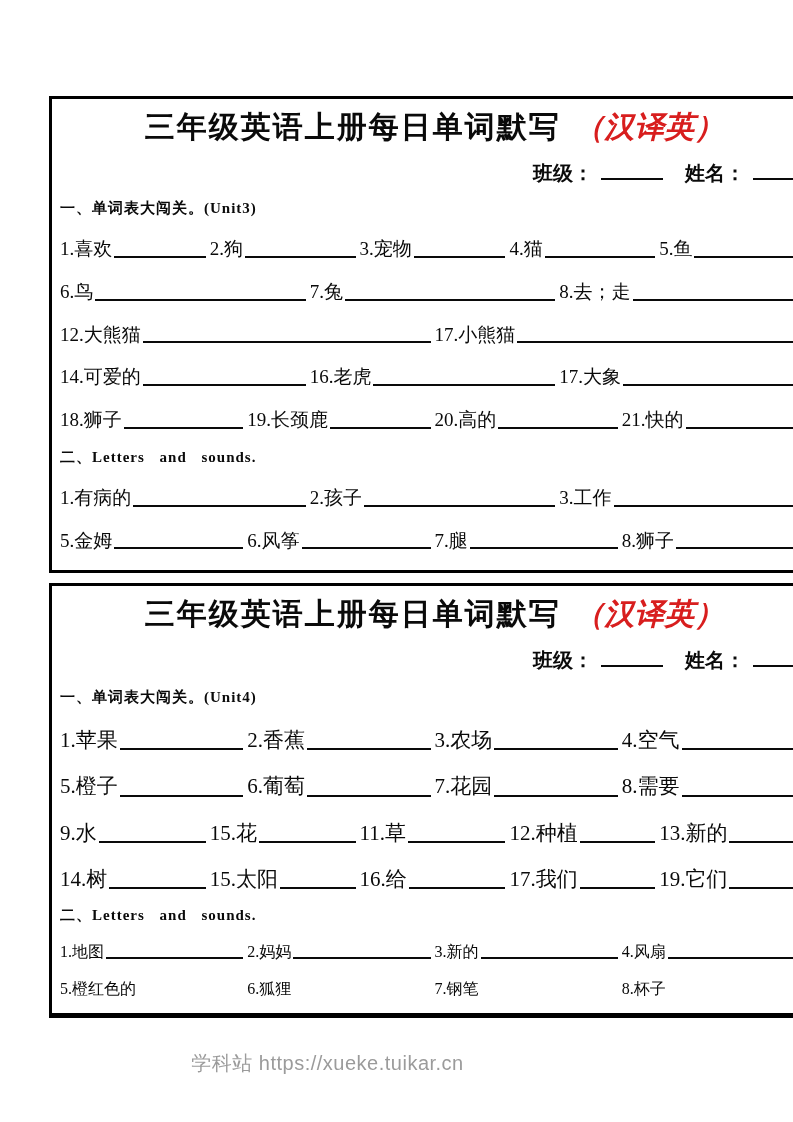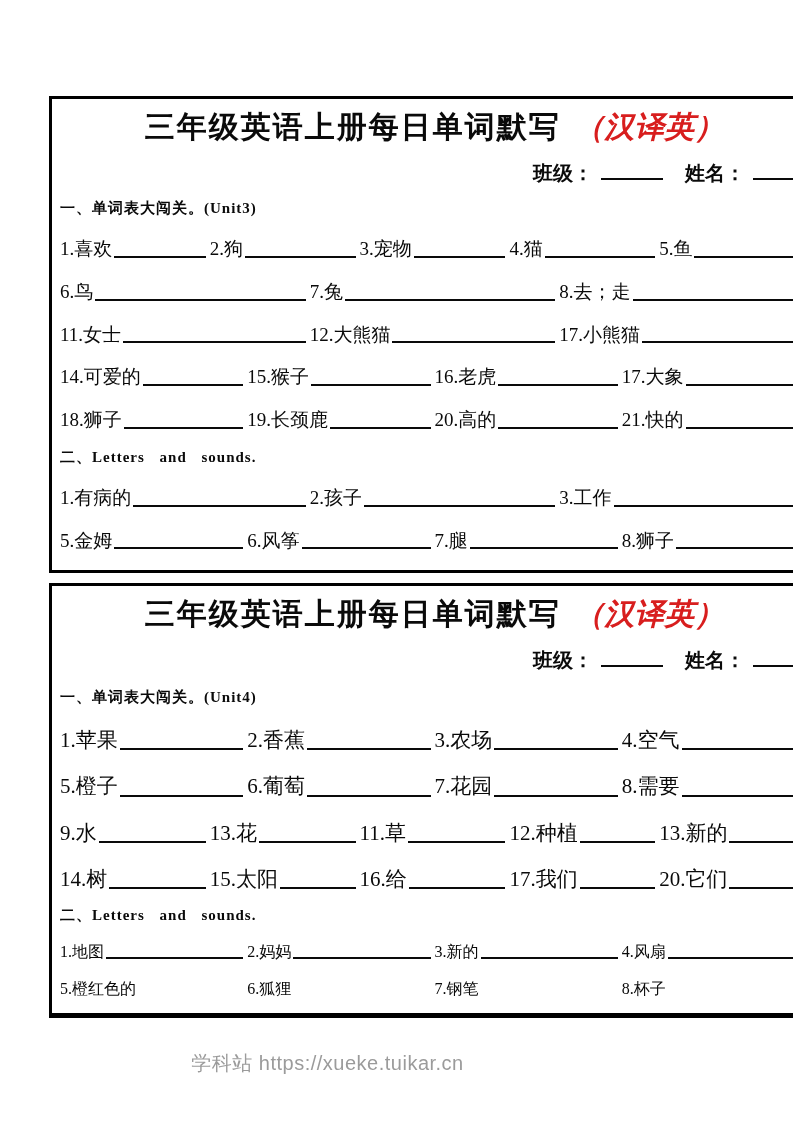--- a/index.html
+++ b/index.html
@@ -114,39 +114,31 @@
           <span class="word-label">7.兔</span>
           <span class="blank word-blank"></span>
         </span>
         <span class="word-item">
           <span class="word-label">8.去；走</span>
           <span class="blank word-blank"></span>
         </span>
       </div>
       <div class="word-row">
         <span class="word-item">
-          <span class="word-label">11.女士</span>
-          <span class="blank word-blank"></span>
-        </span>
-        <span class="word-item">
           <span class="word-label">12.大熊猫</span>
           <span class="blank word-blank"></span>
         </span>
         <span class="word-item">
           <span class="word-label">17.小熊猫</span>
           <span class="blank word-blank"></span>
         </span>
       </div>
       <div class="word-row">
         <span class="word-item">
           <span class="word-label">14.可爱的</span>
-          <span class="blank word-blank"></span>
-        </span>
-        <span class="word-item">
-          <span class="word-label">15.猴子</span>
           <span class="blank word-blank"></span>
         </span>
         <span class="word-item">
           <span class="word-label">16.老虎</span>
           <span class="blank word-blank"></span>
         </span>
         <span class="word-item">
           <span class="word-label">17.大象</span>
           <span class="blank word-blank"></span>
         </span>
@@ -252,21 +244,21 @@
           <span class="word-label">8.需要</span>
           <span class="blank word-blank"></span>
         </span>
       </div>
       <div class="word-row">
         <span class="word-item">
           <span class="word-label">9.水</span>
           <span class="blank word-blank"></span>
         </span>
         <span class="word-item">
-          <span class="word-label">13.花</span>
+          <span class="word-label">15.花</span>
           <span class="blank word-blank"></span>
         </span>
         <span class="word-item">
           <span class="word-label">11.草</span>
           <span class="blank word-blank"></span>
         </span>
         <span class="word-item">
           <span class="word-label">12.种植</span>
           <span class="blank word-blank"></span>
         </span>
@@ -286,21 +278,21 @@
         </span>
         <span class="word-item">
           <span class="word-label">16.给</span>
           <span class="blank word-blank"></span>
         </span>
         <span class="word-item">
           <span class="word-label">17.我们</span>
           <span class="blank word-blank"></span>
         </span>
         <span class="word-item">
-          <span class="word-label">20.它们</span>
+          <span class="word-label">19.它们</span>
           <span class="blank word-blank"></span>
         </span>
       </div>
     </div>
   <div class="section-heading letters">二、Letters and sounds.</div>
   <div class="rows rows-letters">
       <div class="word-row">
         <span class="word-item">
           <span class="word-label">1.地图</span>
           <span class="blank word-blank"></span>

